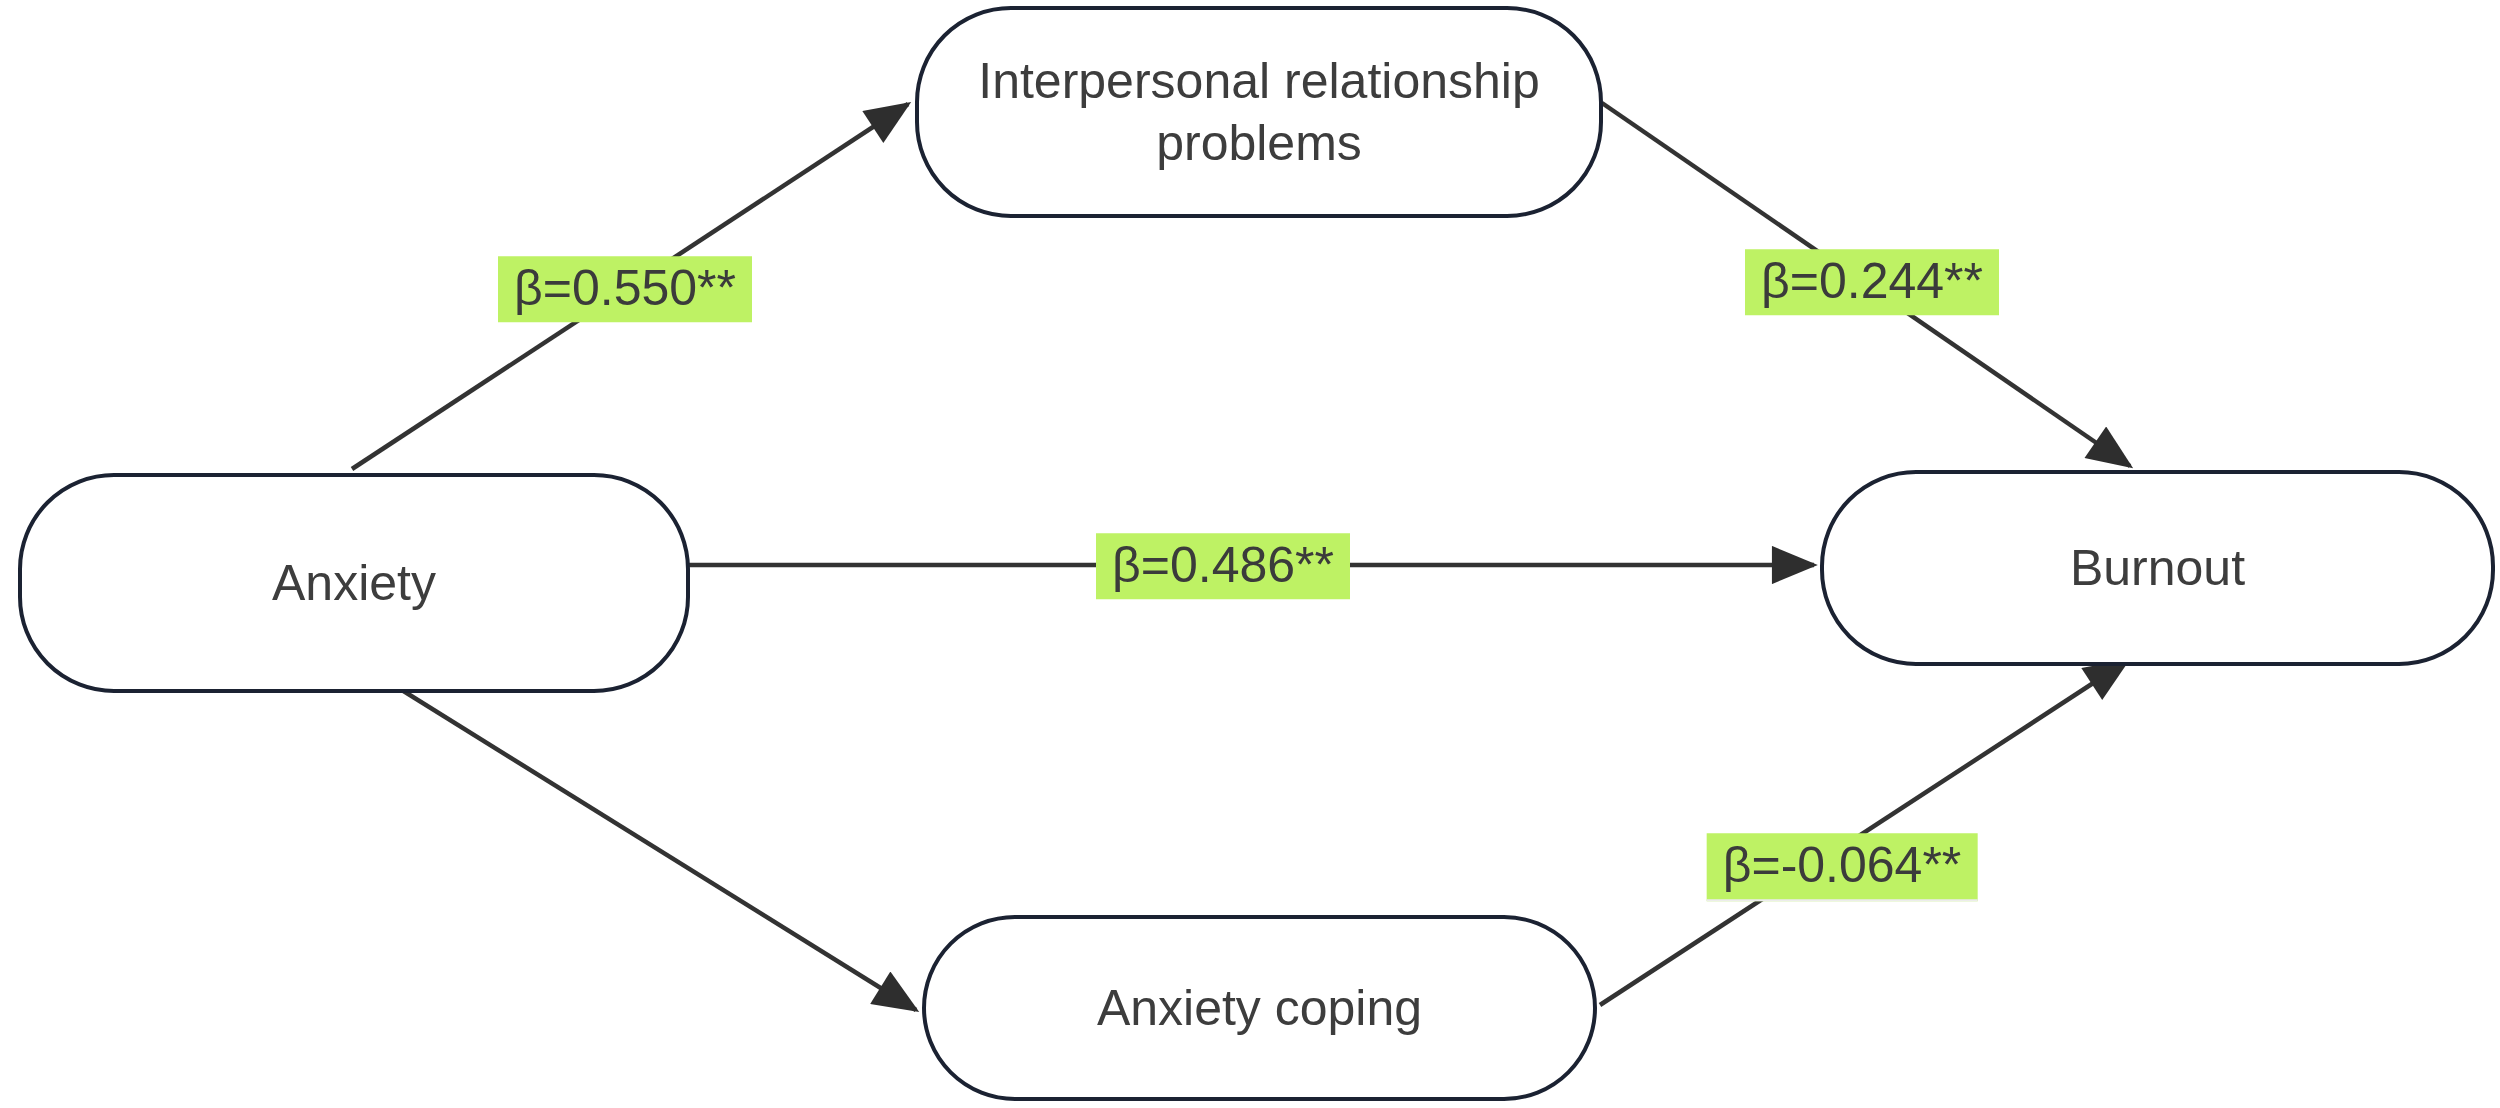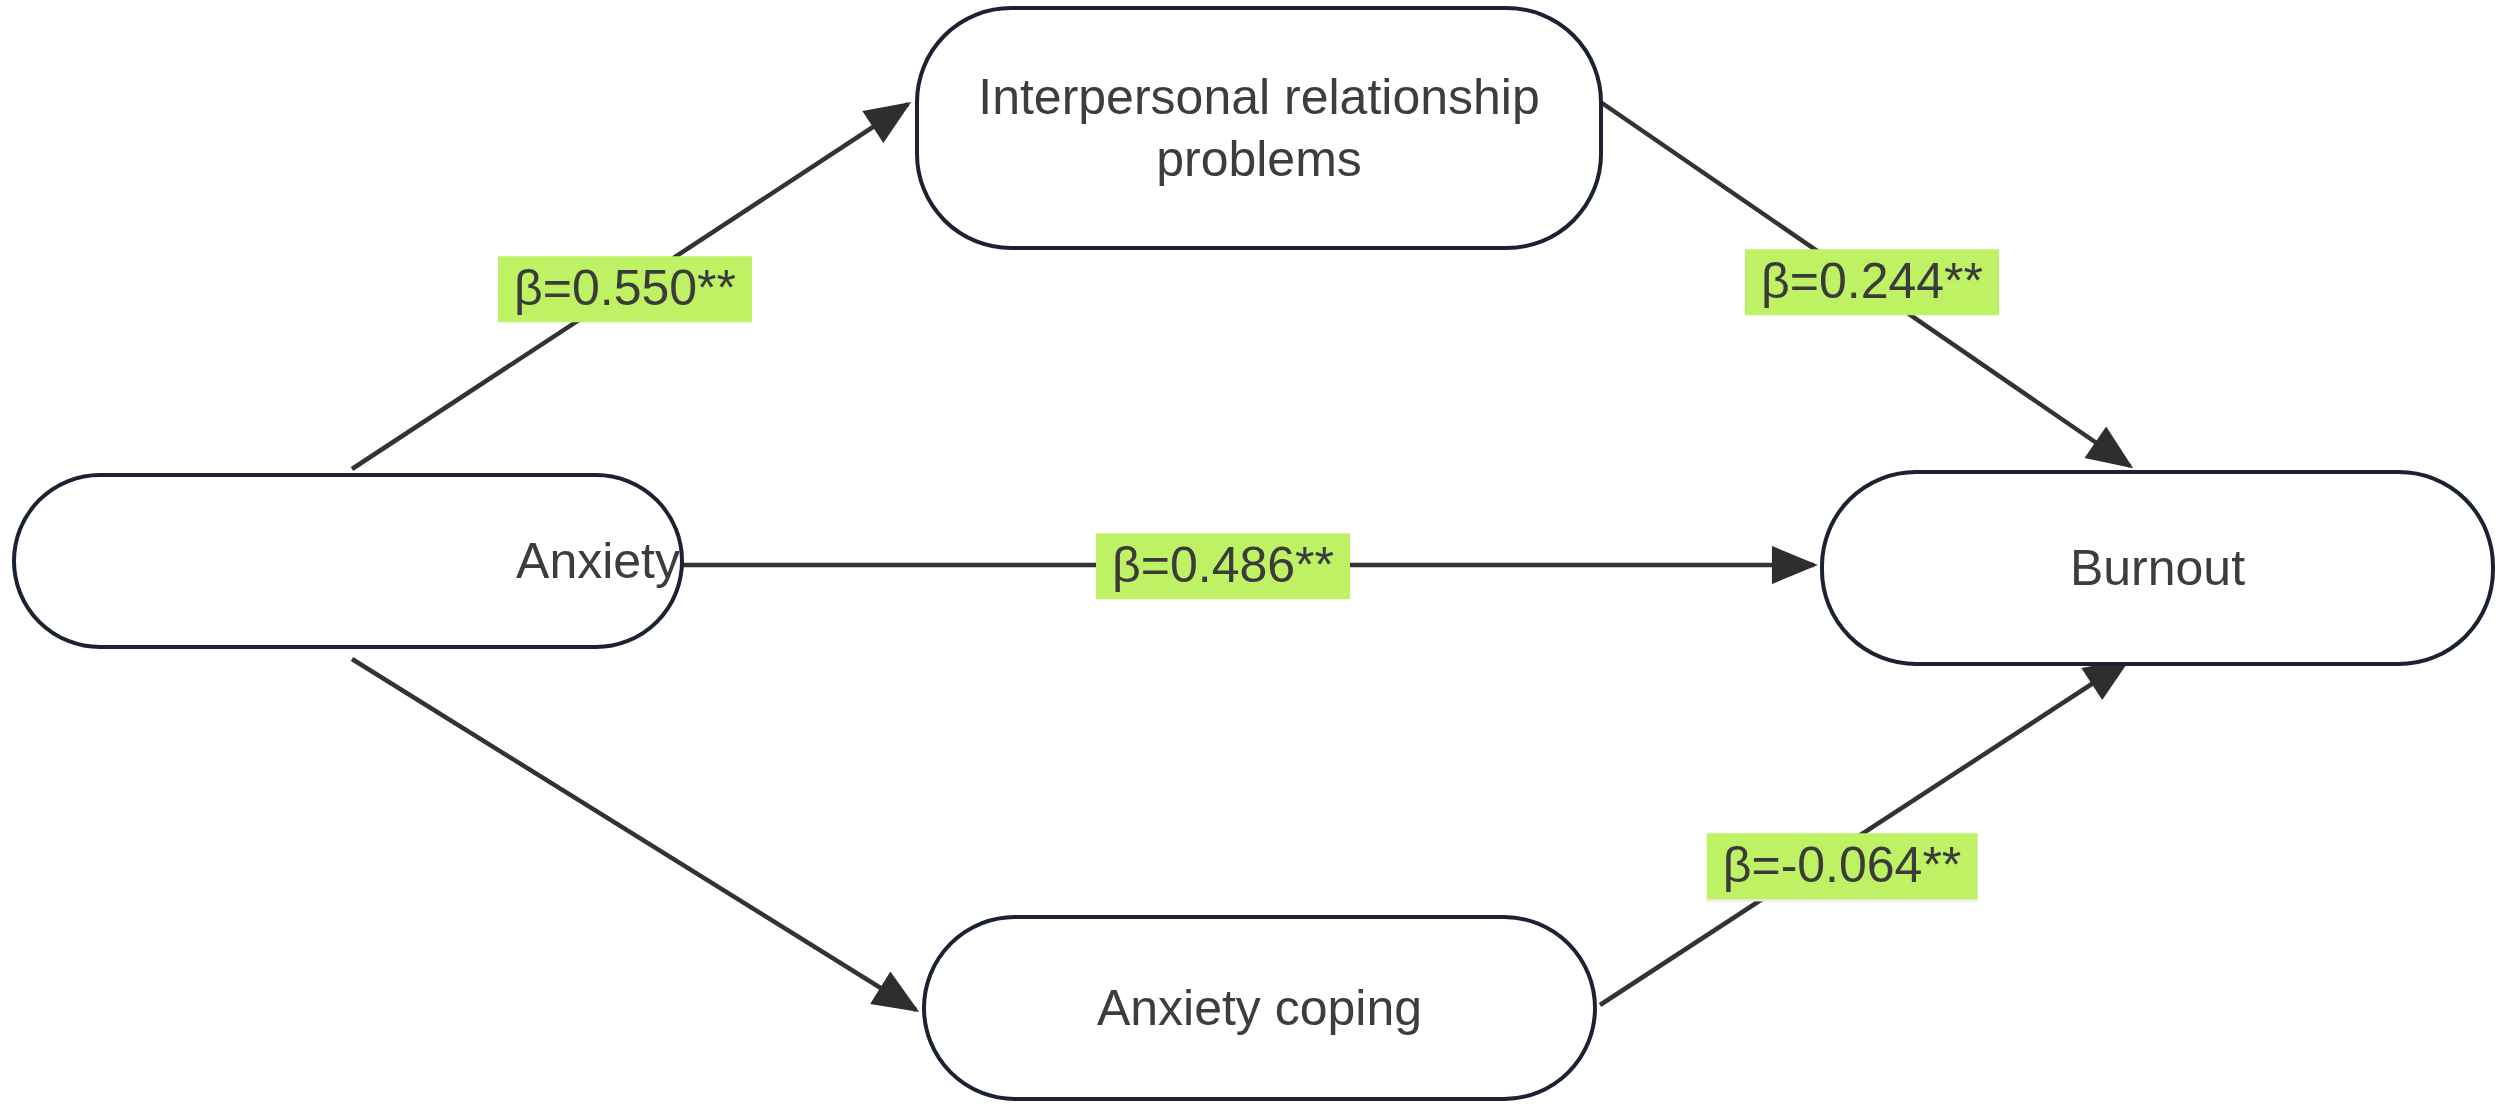--- a/index.html
+++ b/index.html
@@ -29,22 +29,22 @@
     border-radius: 96px;
     background: #ffffff;
     color: #3d3d3d;
     font-size: 50px;
     line-height: 1.25;
     display: flex;
     align-items: center;
     justify-content: center;
     text-align: center;
   }
-  .node-anxiety     { left: 12px;    top: 473px; width: 672px; height: 176px; justify-content: flex-end; }
-  .node-mediator-top{ left: 915px;  top: 6px;   width: 688px; height: 244px; padding: 0 55px; }
+  .node-anxiety     { left: 18px;    top: 473px; width: 672px; height: 220px; }
+  .node-mediator-top{ left: 915px;  top: 6px;   width: 688px; height: 212px; padding: 0 55px; }
   .node-outcome     { left: 1820px; top: 470px; width: 675px; height: 196px; }
   .node-mediator-bot{ left: 922px;  top: 915px; width: 675px; height: 186px; }
   .plabel {
     position: absolute;
     transform: translate(-50%, -50%);
     background: #bef264;
     color: #3b3b3b;
     font-size: 50px;
     line-height: 1.15;
     padding: 4px 16px;

